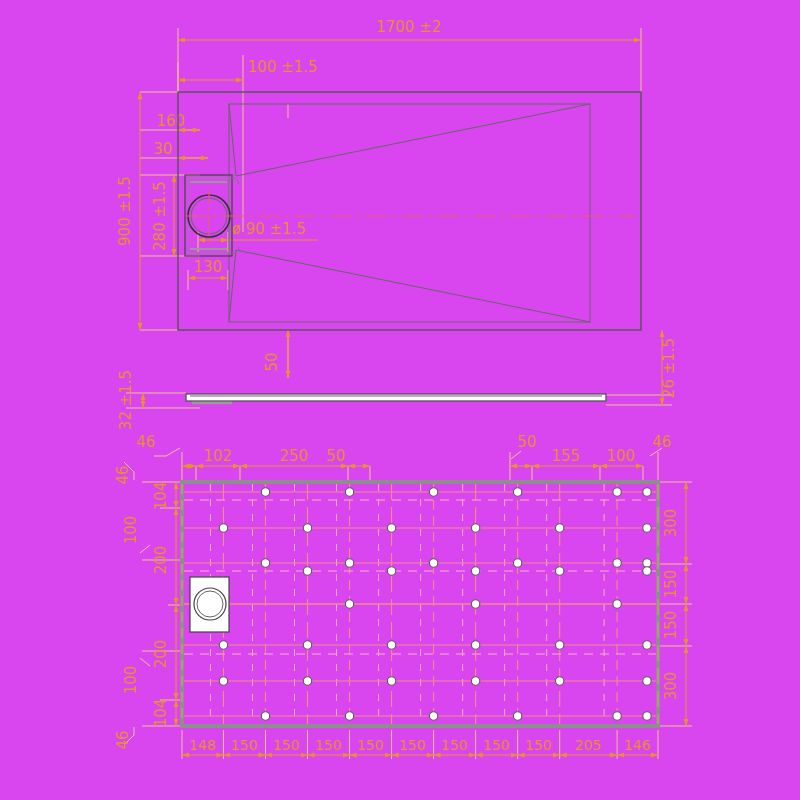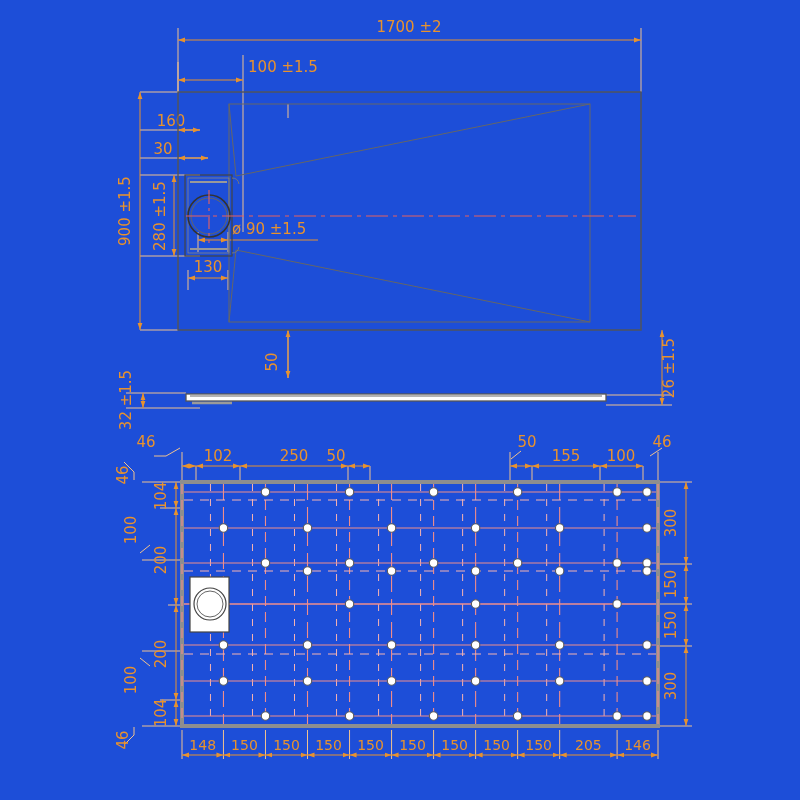--- a/index.html
+++ b/index.html
@@ -1,18 +1,18 @@
 <!DOCTYPE html>
 <html><head>
 <meta charset="utf-8">
 <style>
   html,body{margin:0;padding:0;background:#ffffff;}
   body{width:800px;height:800px;overflow:hidden;
        font-family:"DejaVu Sans","Liberation Sans",sans-serif;}
-  #sheet{position:relative;width:800px;height:800px;background:#1d4ed8;}
+  #sheet{position:relative;width:800px;height:800px;background:#d946ef;}
   svg{display:block;}
   .dimtxt{font-family:"DejaVu Sans","Liberation Sans",sans-serif;font-size:15px;fill:#e8922e;}
   .dimtxt-sm{font-family:"DejaVu Sans","Liberation Sans",sans-serif;font-size:14px;fill:#e8922e;}
 </style>
 </head>
 <body>
 
 <div id="sheet">
 <svg width="800" height="800" viewBox="0 0 800 800">
 

